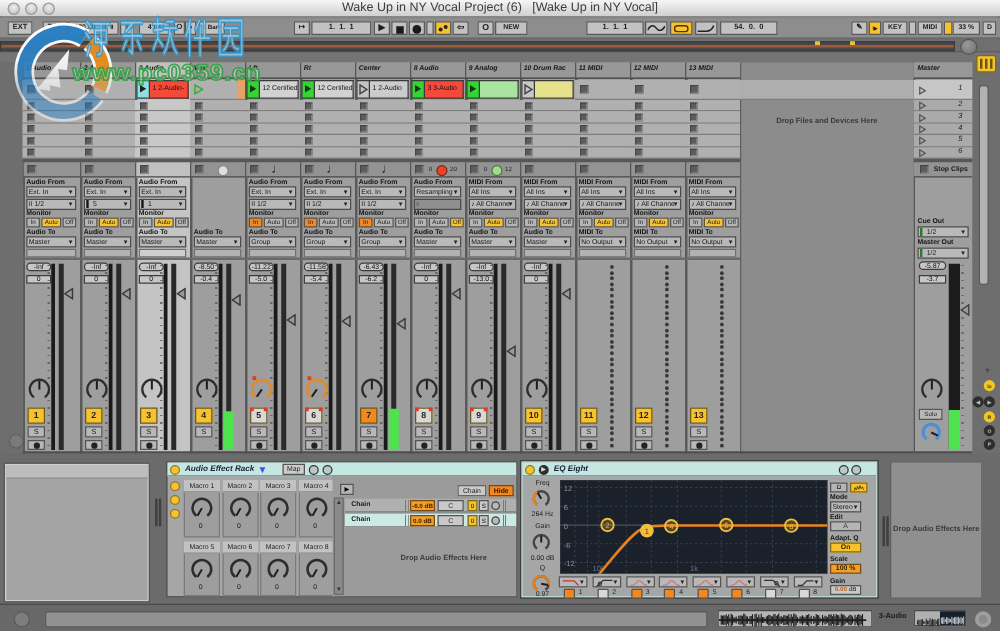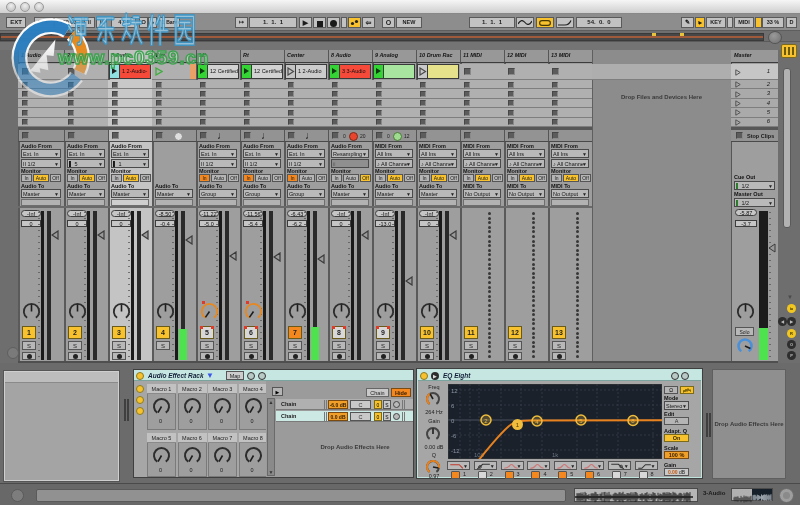--- a/index.html
+++ b/index.html
@@ -11,20 +11,21 @@
 .oval{position:absolute;background:#c6c6c6;border:1px solid #3d3d3d;border-radius:5px;font-size:5.5px;color:#111;text-align:center;line-height:6px;}
 .box{position:absolute;background:#c6c6c6;border:1px solid #3d3d3d;font-size:5.5px;color:#111;text-align:center;line-height:6px;}
 .numb{position:absolute;width:14px;height:13px;border:1px solid #6a5a1a;font-size:7px;font-weight:bold;text-align:center;line-height:12px;color:#222;}
 .sbtn{position:absolute;width:14px;height:9px;background:#b8b8b8;border:1px solid #555;font-size:6px;text-align:center;line-height:8px;color:#222;}
 </style></head><body>
 <div id="root">
 <div style="position:absolute;left:0;top:0;width:800px;height:14px;background:linear-gradient(#f6f6f6,#cfcfcf);border-bottom:1px solid #888;"></div>
 <div style="position:absolute;left:6px;top:2px;width:10px;height:10px;border-radius:50%;background:radial-gradient(circle at 50% 35%,#efefef,#b9b9b9);border:1px solid #9a9a9a;"></div>
 <div style="position:absolute;left:20px;top:2px;width:10px;height:10px;border-radius:50%;background:radial-gradient(circle at 50% 35%,#efefef,#b9b9b9);border:1px solid #9a9a9a;"></div>
 <div style="position:absolute;left:34px;top:2px;width:10px;height:10px;border-radius:50%;background:radial-gradient(circle at 50% 35%,#efefef,#b9b9b9);border:1px solid #9a9a9a;"></div>
+<div style="position:absolute;left:0;top:1px;width:800px;height:12px;font-size:10px;color:#3c3c3c;text-align:center;">Wake Up in NY Vocal Project (6)&nbsp;&nbsp;&nbsp;[Wake Up in NY Vocal]</div>
 <div style="position:absolute;left:0;top:14px;width:800px;height:17px;background:#8d8d8d;border-bottom:1px solid #5e5e5e;"></div>
 <div style="position:absolute;left:6px;top:17px;width:20px;height:11px;background:#c2c2c2;border:1px solid #5a5a5a;font-size:6px;color:#1c1c1c;text-align:center;line-height:9px;font-weight:bold;">EXT</div>
 <div style="position:absolute;left:34px;top:17px;width:20px;height:11px;background:#c2c2c2;border:1px solid #5a5a5a;font-size:6px;color:#1c1c1c;text-align:center;line-height:9px;font-weight:bold;">TAP</div>
 <div style="position:absolute;left:54px;top:17px;width:28px;height:11px;background:#c2c2c2;border:1px solid #5a5a5a;font-size:5.5px;color:#1c1c1c;text-align:center;line-height:9px;font-weight:bold;">120.00</div>
 <div style="position:absolute;left:84px;top:17px;width:11px;height:11px;background:#c2c2c2;border:1px solid #5a5a5a;font-size:5px;color:#1c1c1c;text-align:center;line-height:9px;font-weight:bold;">II</div>
 <div style="position:absolute;left:96px;top:17px;width:11px;height:11px;background:#c2c2c2;border:1px solid #5a5a5a;font-size:5px;color:#1c1c1c;text-align:center;line-height:9px;font-weight:bold;">II</div>
 <div style="position:absolute;left:111px;top:17px;width:25px;height:11px;background:#c2c2c2;border:1px solid #5a5a5a;font-size:5.5px;color:#1c1c1c;text-align:center;line-height:9px;font-weight:bold;">4&nbsp;/&nbsp;4</div>
 <div style="position:absolute;left:139px;top:17px;width:9px;height:11px;background:#c2c2c2;border:1px solid #5a5a5a;font-size:6px;color:#1c1c1c;text-align:center;line-height:9px;font-weight:bold;">O</div>
 <div style="position:absolute;left:148px;top:17px;width:9px;height:11px;background:#c2c2c2;border:1px solid #5a5a5a;font-size:5px;color:#1c1c1c;text-align:center;line-height:9px;font-weight:bold;">●</div>
 <div style="position:absolute;left:159px;top:17px;width:21px;height:11px;background:#c2c2c2;border:1px solid #5a5a5a;font-size:5px;color:#1c1c1c;text-align:center;line-height:9px;font-weight:bold;">1 Bar▾</div>

